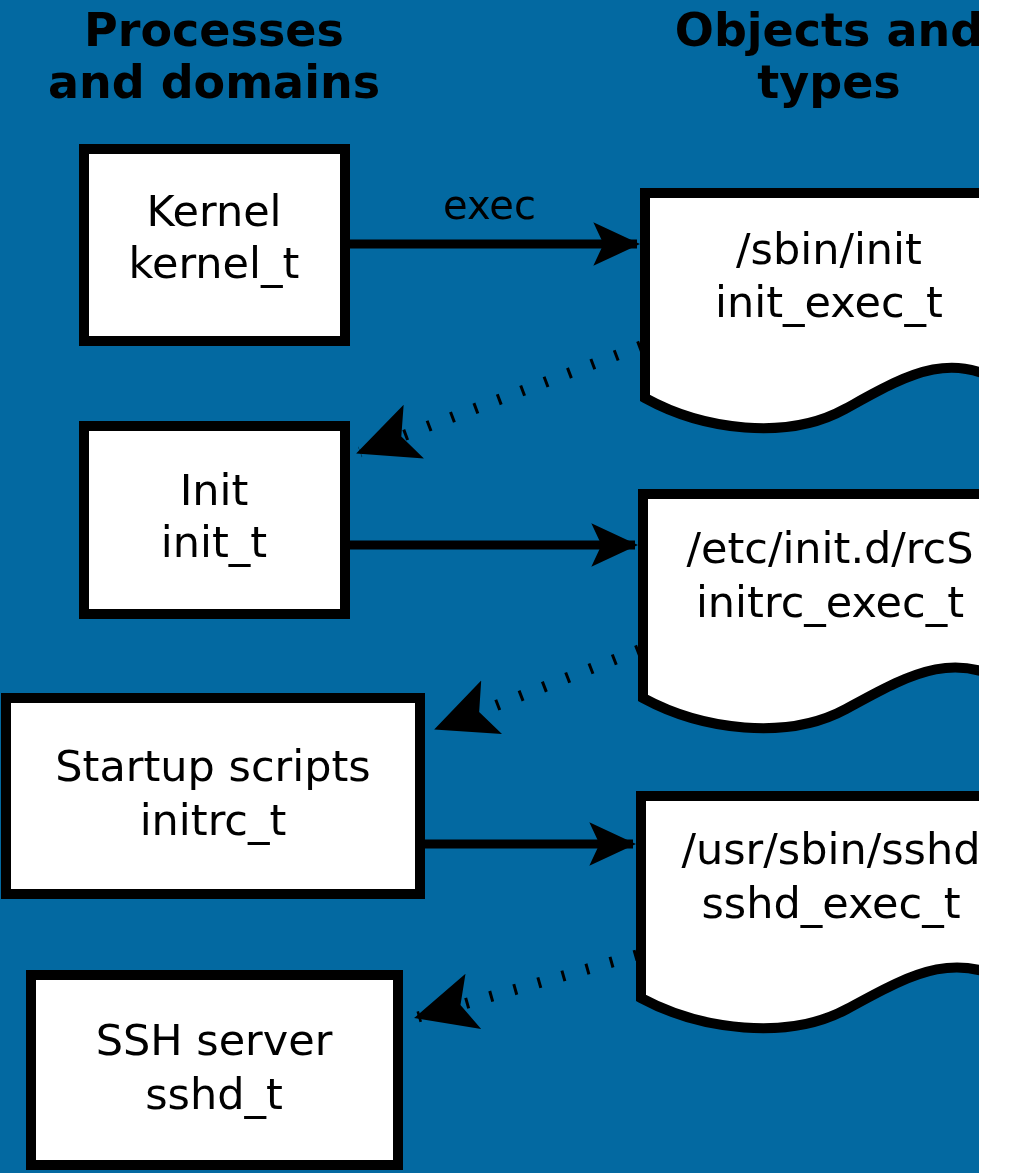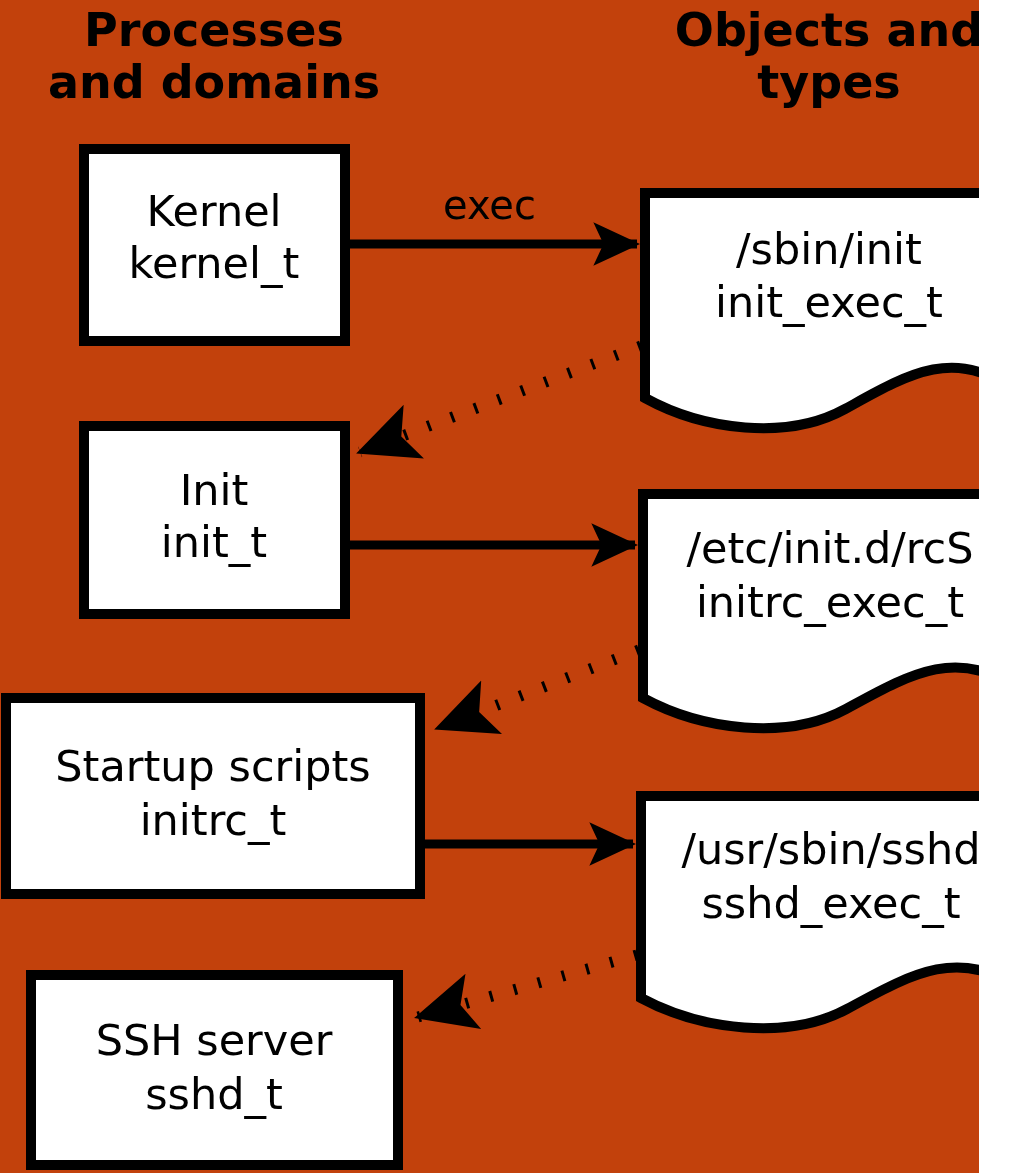--- a/index.html
+++ b/index.html
@@ -8,21 +8,21 @@
     padding: 0;
     background: #ffffff;
   }
   body {
     font-family: "DejaVu Sans", "Liberation Sans", sans-serif;
   }
   #diagram-root {
     position: relative;
     width: 979px;
     height: 1173px;
-    background: #c2410c;
+    background: #0369a1;
     overflow: hidden;
   }
   #diagram-svg {
     position: absolute;
     left: 0;
     top: 0;
     width: 1024px;
     height: 1173px;
   }
   .col-heading {

